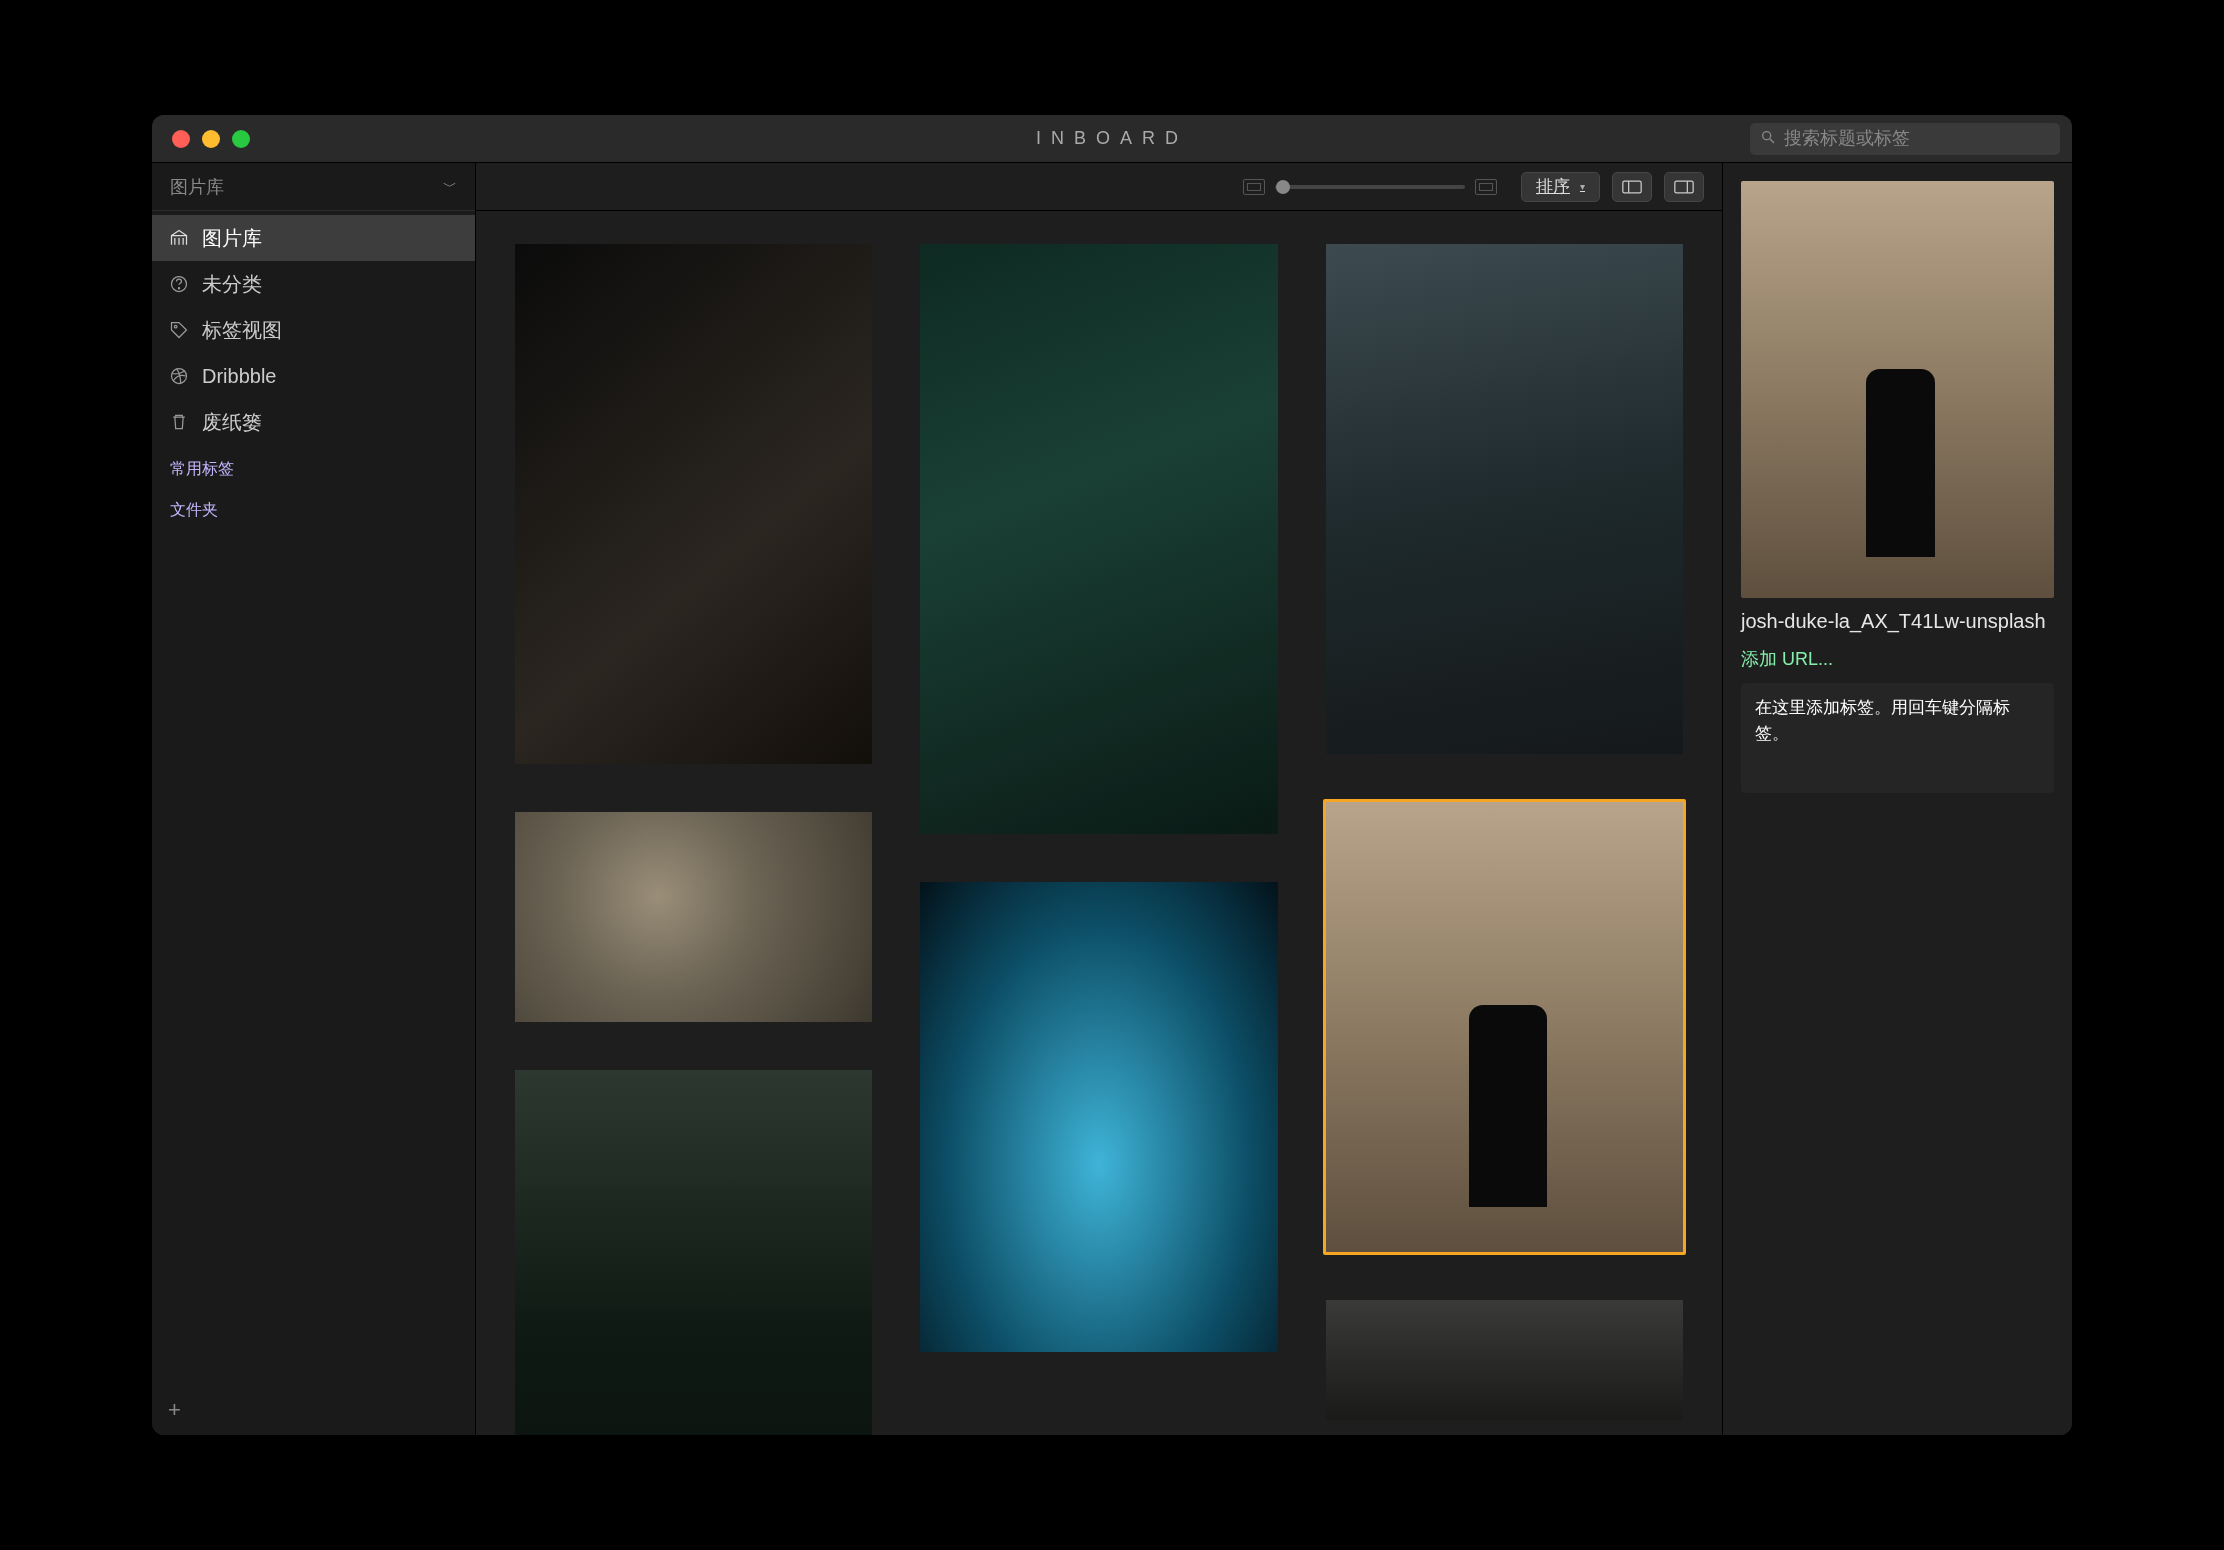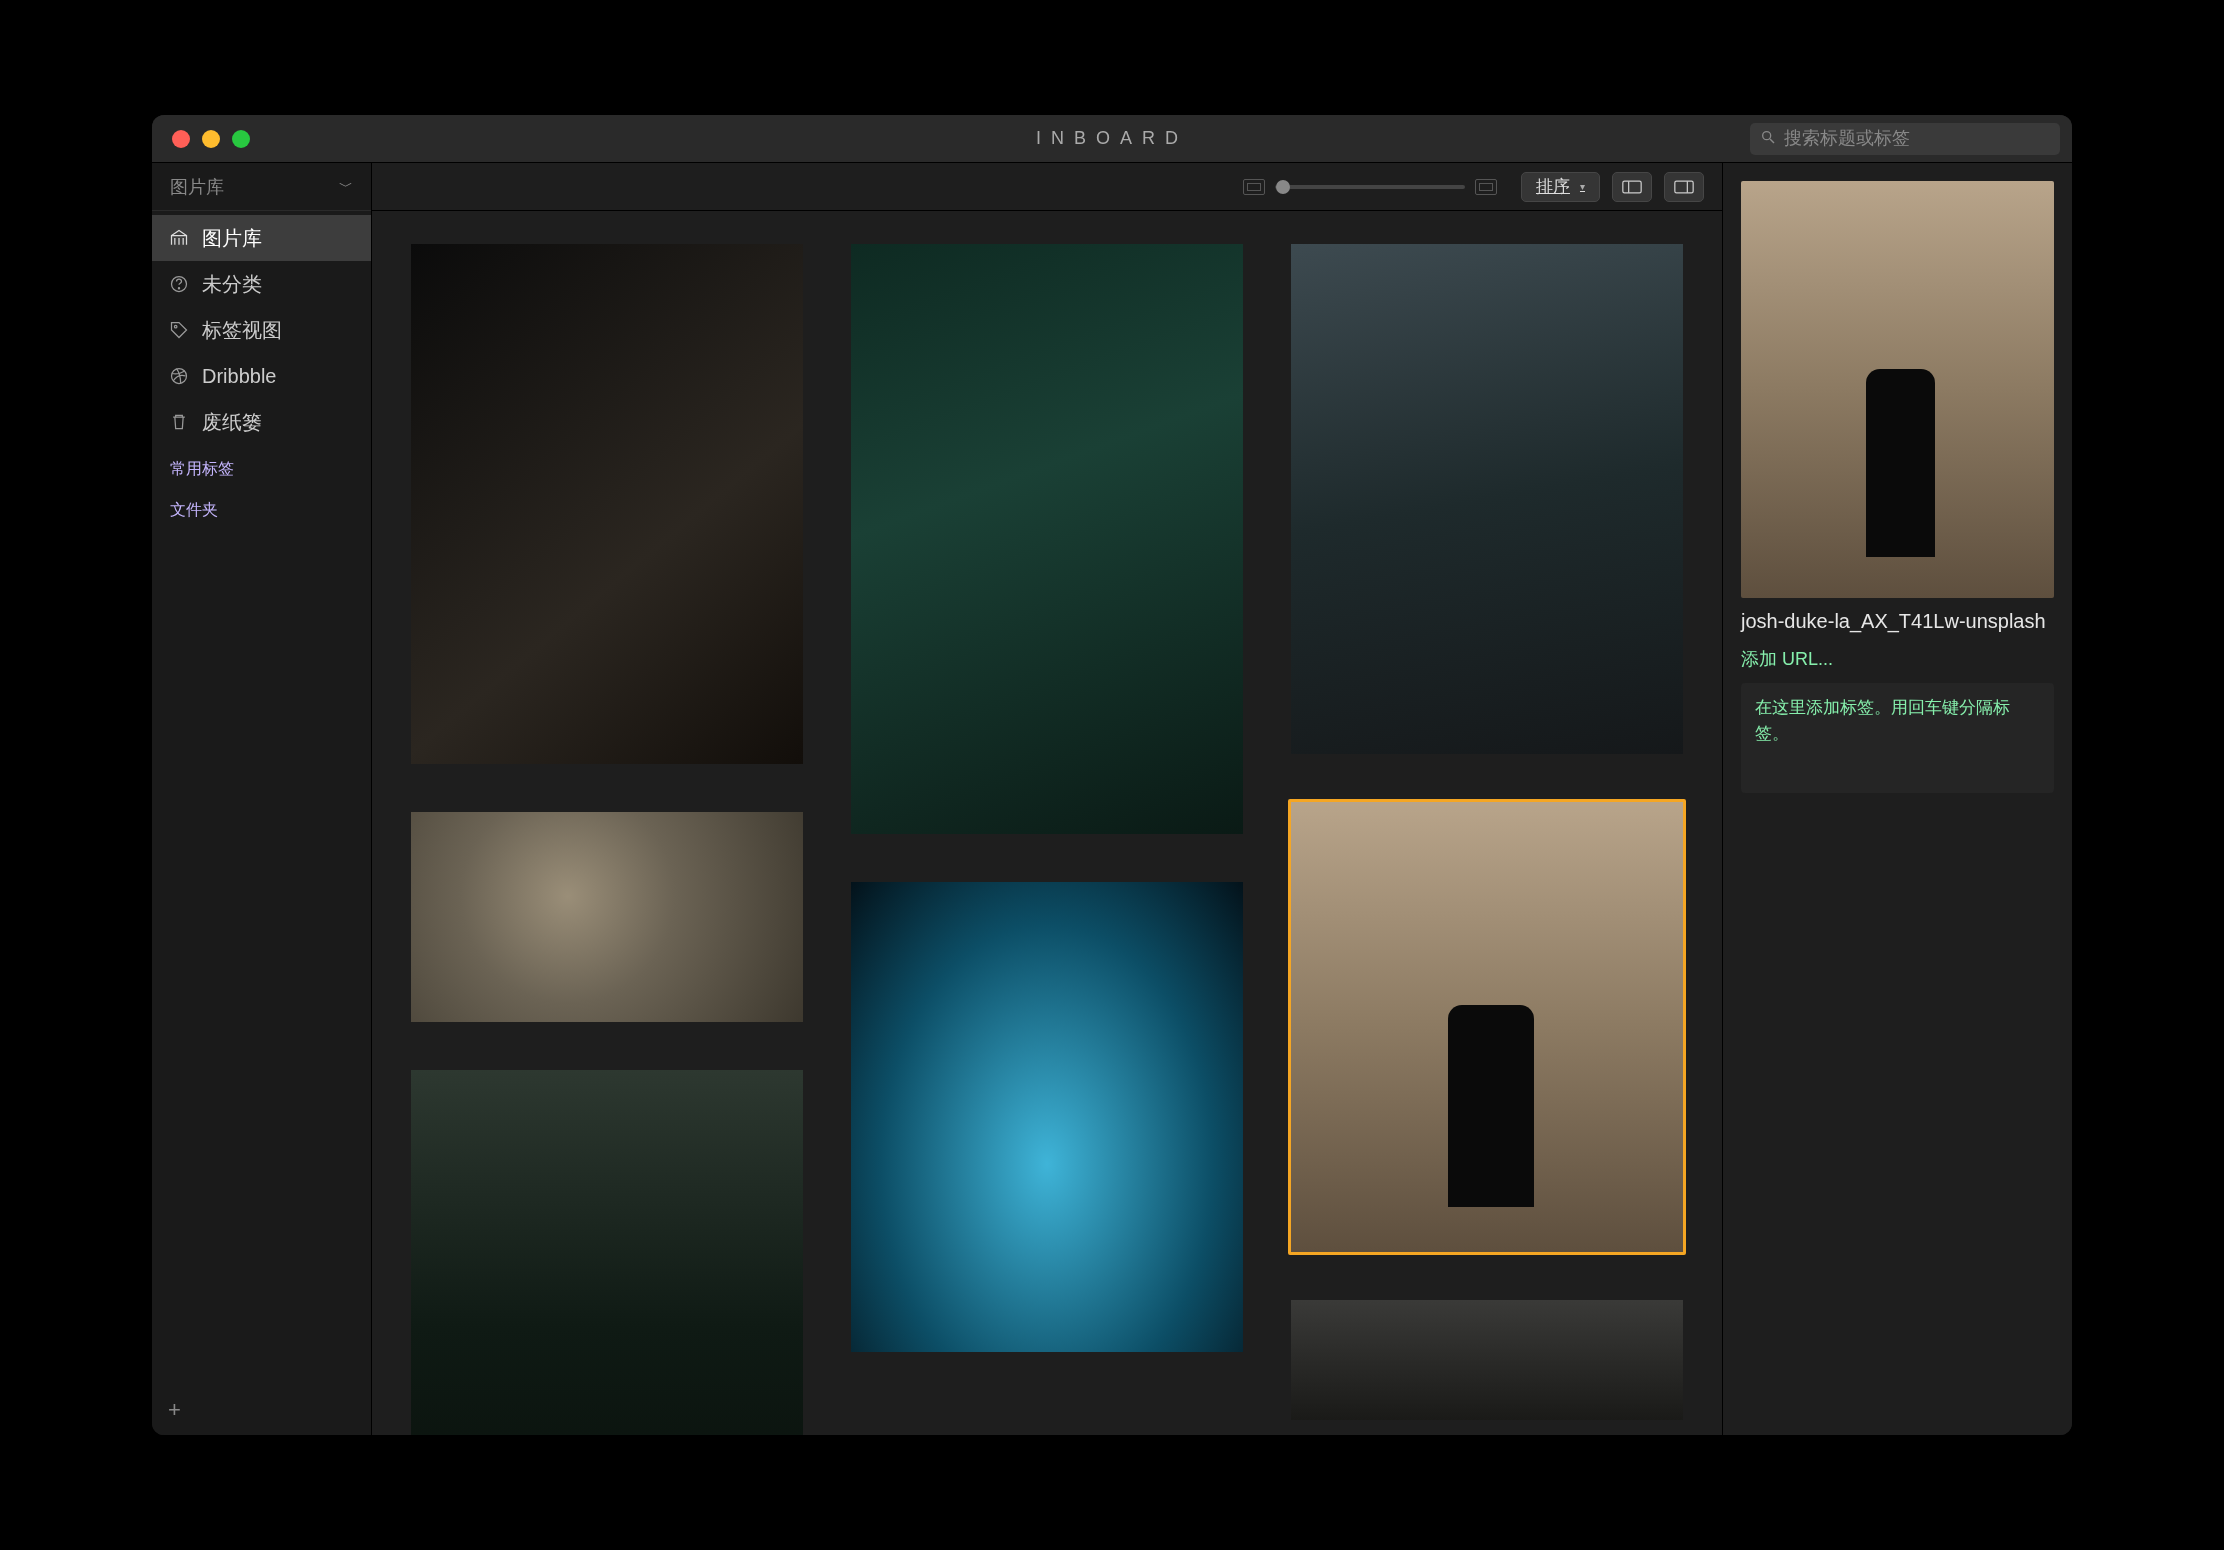--- a/index.html
+++ b/index.html
@@ -54,21 +54,21 @@
   background: transparent; border: none; outline: none;
   color: #ccc; font-size: 18px; width: 100%;
 }
 .search-input::placeholder { color: #888; }
 
 
 .body {
   flex: 1; display: flex; min-height: 0;
 }
 .sidebar {
-  width: 220px; background: #1a1a1a;
+  width: 324px; background: #1a1a1a;
   display: flex; flex-direction: column;
   border-right: 1px solid #000;
 }
 .sidebar-header {
   height: 48px; display: flex; align-items: center;
   padding: 0 18px; color: #888; font-size: 18px;
   justify-content: space-between;
   border-bottom: 1px solid #2a2a2a;
 }
 .chevron { color: #888; font-size: 14px; }
@@ -152,21 +152,21 @@
 }
 .inspector .filename {
   color:#e6e6e6; font-size: 20px; line-height:1.35;
   word-break: break-all;
 }
 .inspector .url-field {
   color:#86efac; font-size: 18px; padding: 2px 0;
 }
 .inspector .tags-box {
   min-height: 110px; background:#252525; border-radius:4px;
-  padding: 12px 14px; color:#86efac; font-size: 17px; line-height:1.5;
+  padding: 12px 14px; color:#ffffff; font-size: 17px; line-height:1.5;
 }
 
 
 .img-a { background: linear-gradient(140deg,#0b0b0b,#2b2620 60%,#120e0a); height:520px; }
 .img-b { background: radial-gradient(circle at 40% 40%, #9a8e78, #6b6354 40%, #3d382e); height:210px; }
 .img-c { background: linear-gradient(180deg,#2d3830,#0f1a14 60%,#0a120d); height:430px; }
 .img-d { background: linear-gradient(160deg,#0e2a22,#1a4035 40%,#0a1a15); height:590px; }
 .img-e { background: radial-gradient(ellipse at 50% 60%, #3fb4d8, #0c4e66 60%, #03121a); height:470px; }
 .img-f { background: linear-gradient(170deg,#3d4a50,#1e2a2c 50%,#15181a); height:510px; }
 .img-g { background: linear-gradient(180deg,#b8a48a,#8c7a62 50%,#5e4f3e); height:450px; position:relative;}

